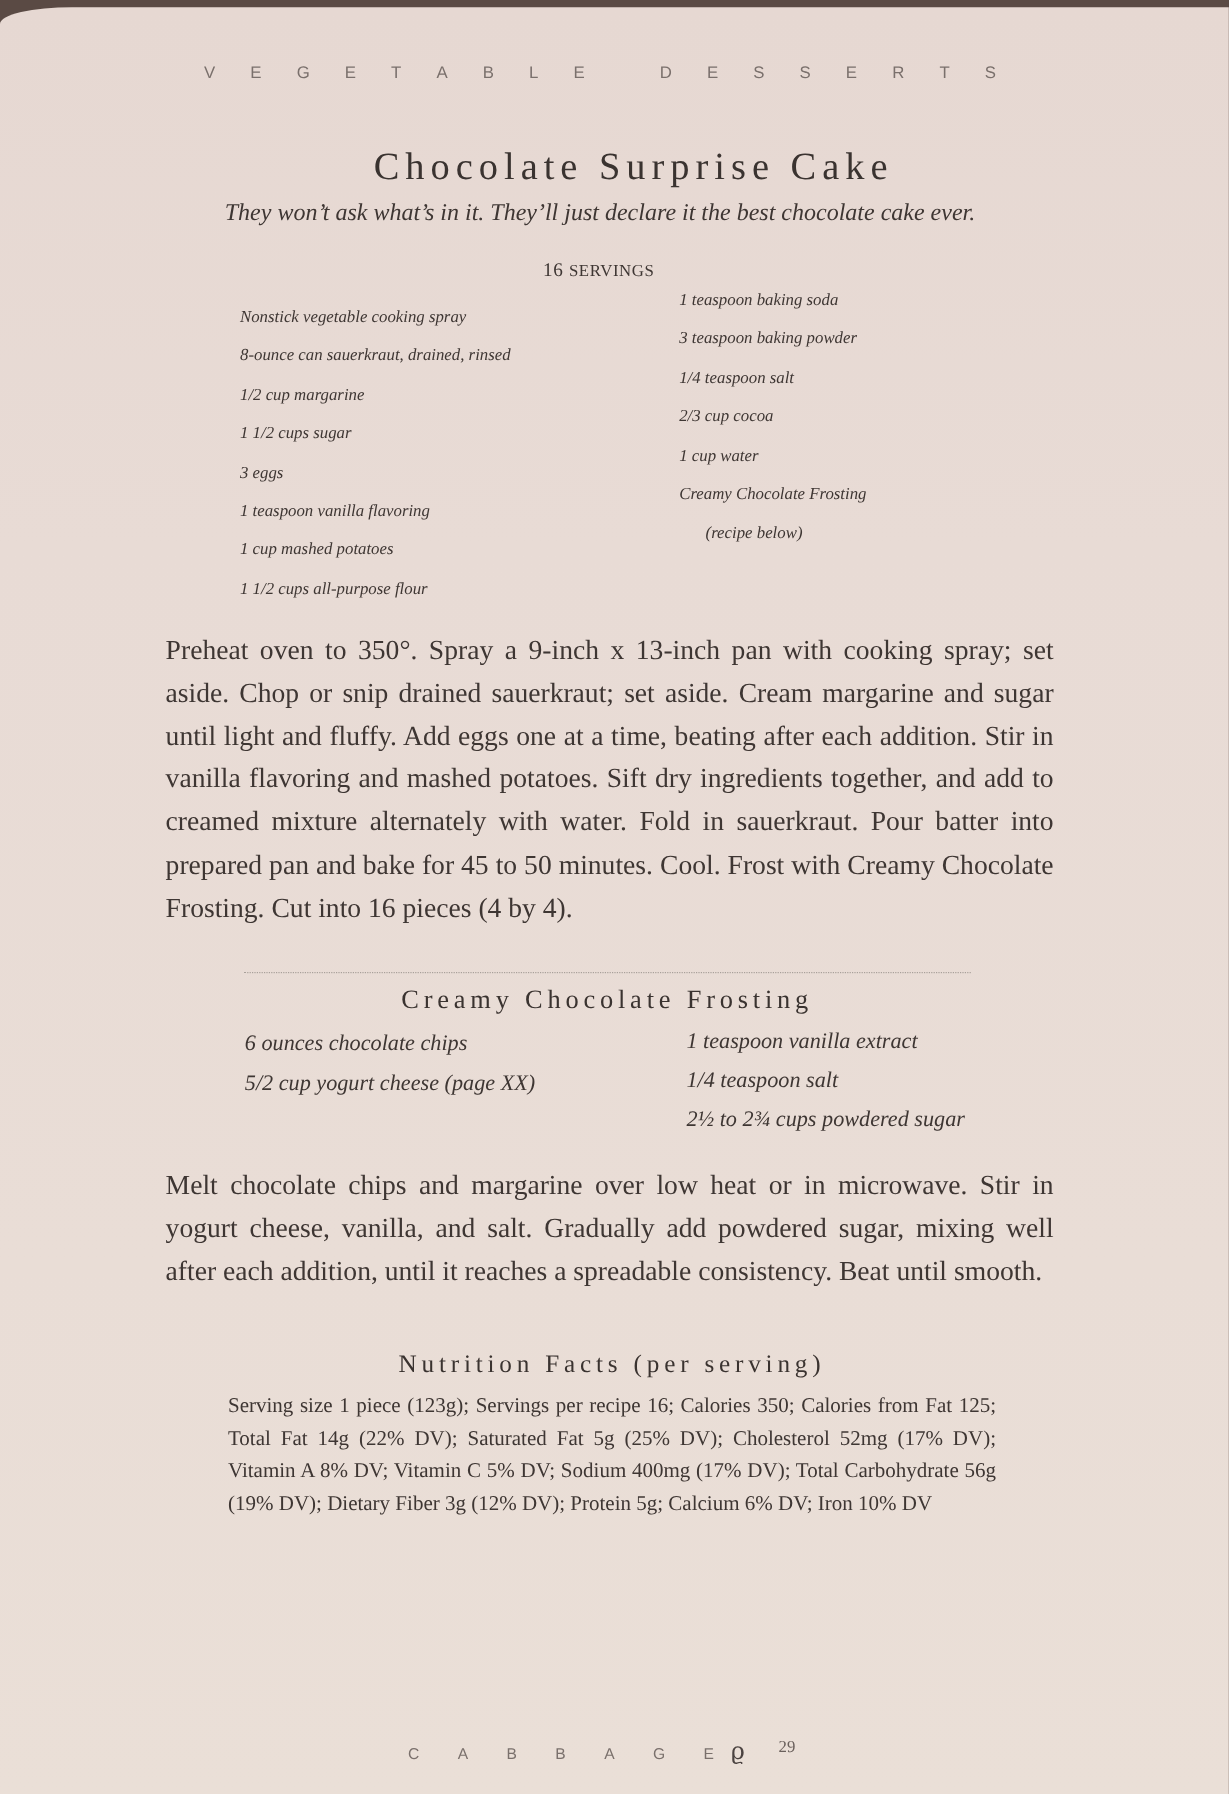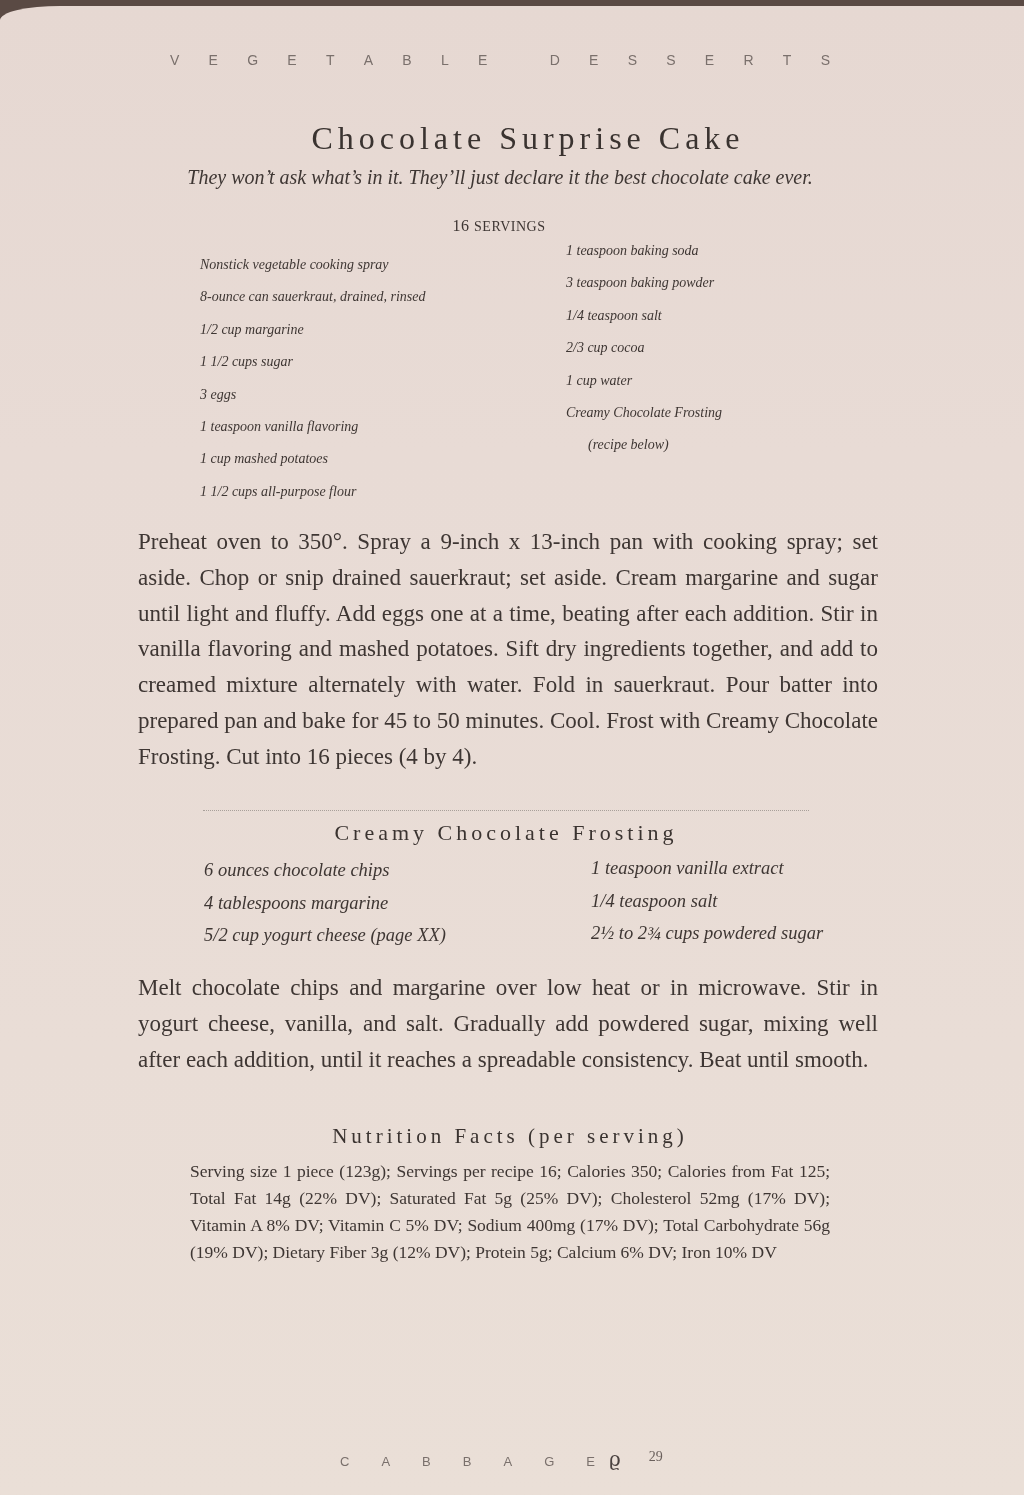--- a/index.html
+++ b/index.html
@@ -210,25 +210,24 @@
   </div>
 
   <p class="para" style="top:518px;margin:0;">Preheat oven to 350°. Spray a 9-inch x 13-inch pan with cooking spray; set aside. Chop or snip drained sauerkraut; set aside. Cream margarine and sugar until light and fluffy. Add eggs one at a time, beating after each addition. Stir in vanilla flavoring and mashed potatoes. Sift dry ingredients together, and add to creamed mixture alternately with water. Fold in sauerkraut. Pour batter into prepared pan and bake for 45 to 50 minutes. Cool. Frost with Creamy Chocolate Frosting. Cut into 16 pieces (4 by 4).</p>
 
   <div class="divider"></div>
 
   <h2 class="subhead" style="top:814px;margin:0;font-weight:normal;">Creamy Chocolate Frosting</h2>
 
   <div class="frost-col" style="top:848px;left:204px;">
     <div>6 ounces chocolate chips</div>
-    <div>4 tablespoons margarine</div>
     <div>5/2 cup yogurt cheese (page XX)</div>
   </div>
 
-  <div class="frost-col" style="top:846px;left:572px;margin-left:19px;">
+  <div class="frost-col" style="top:846px;left:572px;">
     <div>1 teaspoon vanilla extract</div>
     <div>1/4 teaspoon salt</div>
     <div>2½ to 2¾ cups powdered sugar</div>
   </div>
 
   <p class="para" style="top:964px;margin:0;">Melt chocolate chips and margarine over low heat or in microwave. Stir in yogurt cheese, vanilla, and salt. Gradually add powdered sugar, mixing well after each addition, until it reaches a spreadable consistency. Beat until smooth.</p>
 
   <h2 class="subhead" style="top:1118px;margin:0;font-weight:normal;font-size:21px;left:4px;">Nutrition Facts (per serving)</h2>
 
   <p class="nutrition" style="margin:0;">Serving size 1 piece (123g); Servings per recipe 16; Calories 350; Calories from Fat 125; Total Fat 14g (22% DV); Saturated Fat 5g (25% DV); Cholesterol 52mg (17% DV); Vitamin A 8% DV; Vitamin C 5% DV; Sodium 400mg (17% DV); Total Carbohydrate 56g (19% DV); Dietary Fiber 3g (12% DV); Protein 5g; Calcium 6% DV; Iron 10% DV</p>

